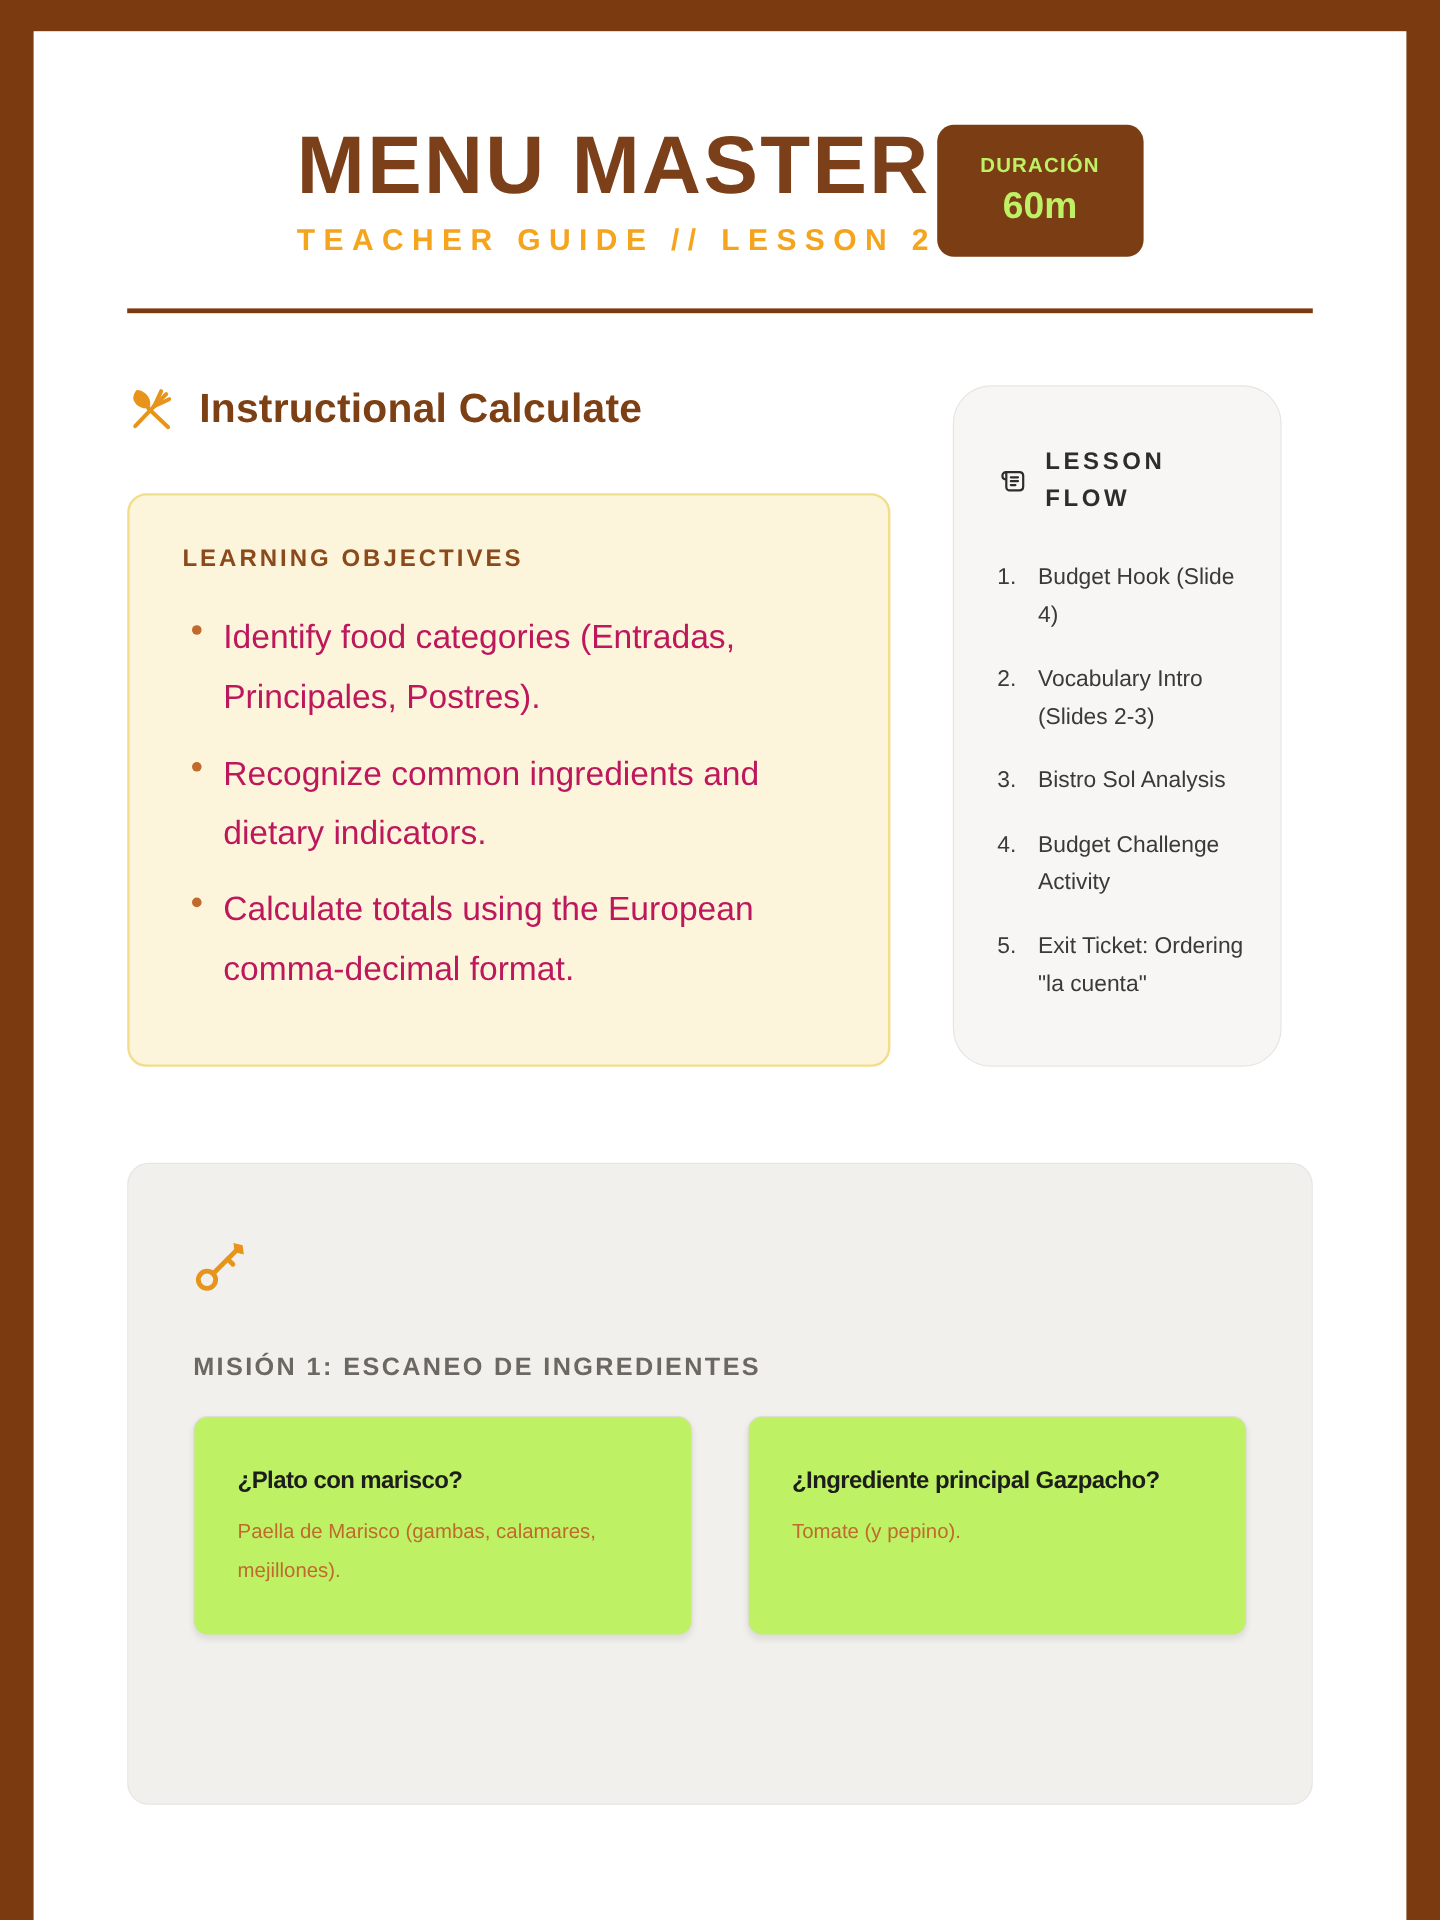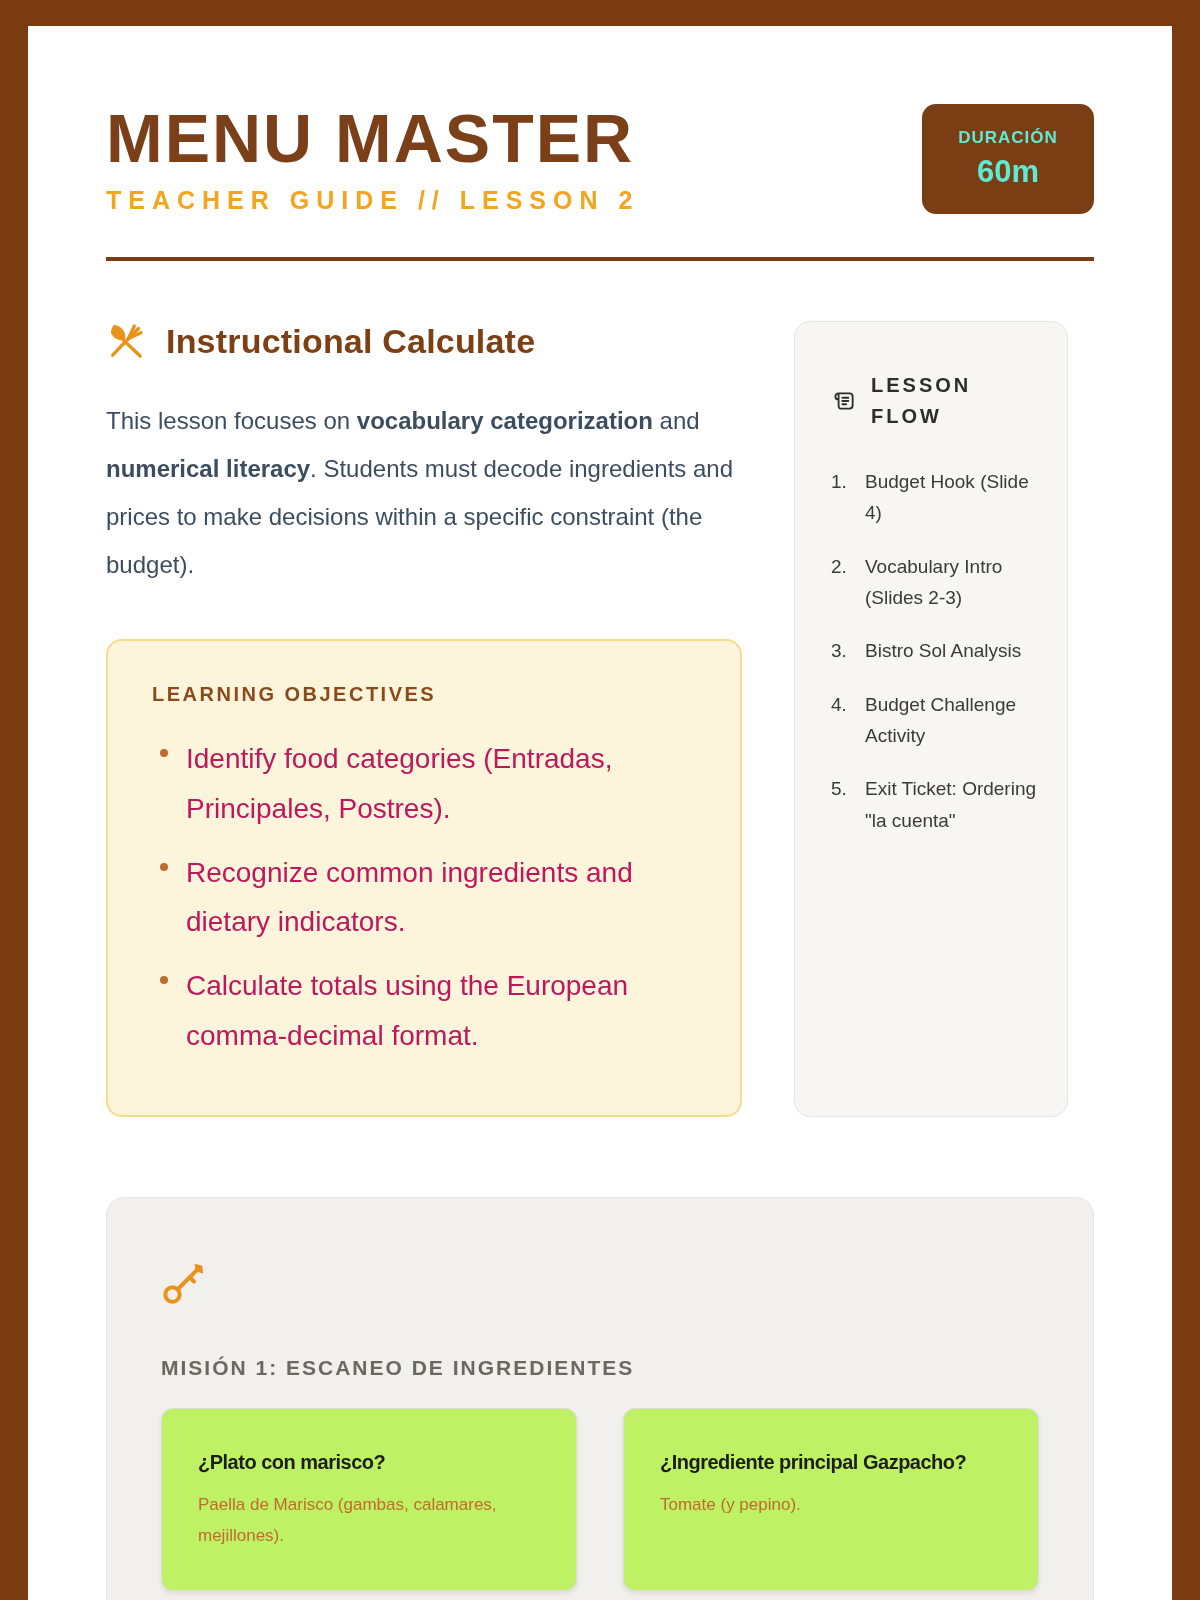--- a/index.html
+++ b/index.html
@@ -11,39 +11,39 @@
     font-family: "Liberation Sans", sans-serif;
   }
   .page {
     background: #ffffff;
     margin: 26px 28px 0 28px;
     min-height: 1574px;
     padding: 78px 78px 0 78px;
   }
 
   
-  .header { display: flex; justify-content: space-between; align-items: flex-start; }
+  .header { display: flex; justify-content: center; align-items: flex-start; }
   .title {
     color: #7b4019;
     font-size: 68px;
     font-weight: bold;
     letter-spacing: 2px;
     line-height: 1.0;
   }
   .subtitle {
     margin-top: 14px;
     color: #f5a41d;
     font-size: 25px;
     font-weight: bold;
     letter-spacing: 7px;
   }
   .badge {
     background: #7b3e14;
     border-radius: 14px;
-    color: #5eead4;
+    color: #bef264;
     text-align: center;
     padding: 24px 26px;
     min-width: 172px;
     margin-top: 0;
   }
   .badge-label { font-size: 17px; font-weight: bold; letter-spacing: 1px; }
   .badge-value { font-size: 31px; font-weight: bold; margin-top: 6px; }
   .rule { border: none; border-top: 4px solid #7b3a12; margin-top: 42px; }
 
   
@@ -96,21 +96,21 @@
     border-radius: 50%;
     background: #c06a2e;
   }
 
   
   .sidebar {
     width: 274px;
     margin-right: 26px;
     background: #f7f6f4;
     border: 1px solid #e7e5e1;
-    border-radius: 16px;
+    border-radius: 32px;
     padding: 48px 24px 30px 36px;
   }
   .flow-head { display: flex; align-items: center; gap: 14px; }
   .flow-title {
     color: #2d2d2d;
     font-size: 20px;
     font-weight: bold;
     letter-spacing: 3px;
     line-height: 1.55;
     max-width: 140px;
@@ -191,21 +191,20 @@
               <line x1="27" y1="21" x2="34" y2="6"></line>
               <line x1="27" y1="21" x2="42" y2="14"></line>
               <line x1="27" y1="21" x2="39" y2="9"></line>
             </g>
             <path d="M9 5 Q3 13 9 19 Q14 24 21 23 L23 21 Q24 13 18 8 Q13 4 9 5 Z" fill="#e8941a"></path>
           </svg>
         </span>
         <h2>Instructional Calculate</h2>
       </div>
 
-      <p class="overview-p"><span>This lesson focuses on </span><span class="b">vocabulary categorization</span><span> and </span><span class="b">numerical literacy</span><span>. Students must decode ingredients and prices to make decisions within a specific constraint (the budget).</span></p>
 
       <div class="objectives">
         <div class="objectives-title">LEARNING OBJECTIVES</div>
         <ul>
           <li>Identify food categories (Entradas, Principales, Postres).</li>
           <li>Recognize common ingredients and dietary indicators.</li>
           <li>Calculate totals using the European comma-decimal format.</li>
         </ul>
       </div>
     </div>

